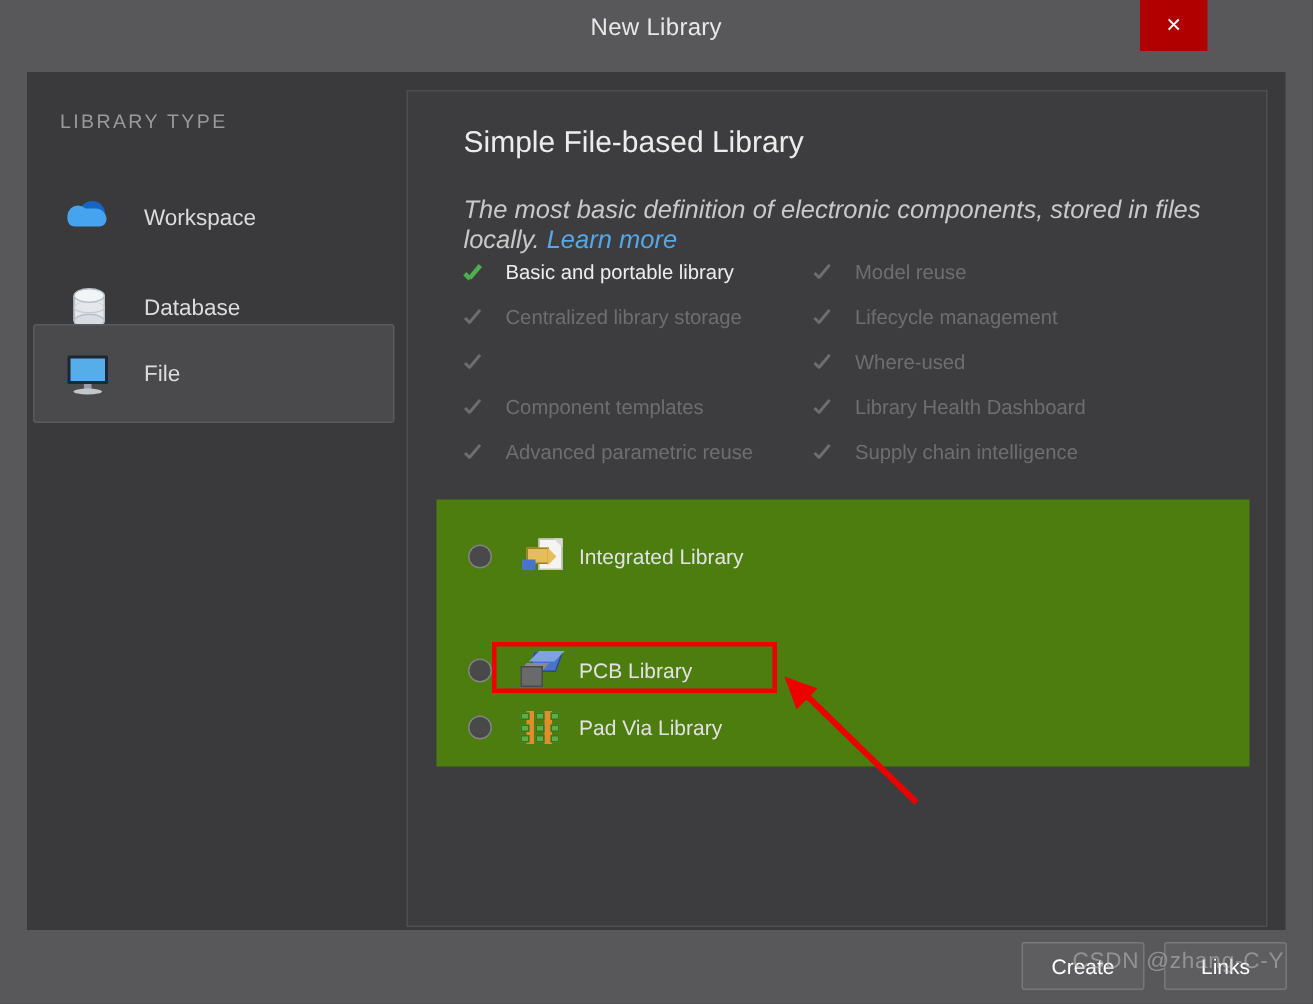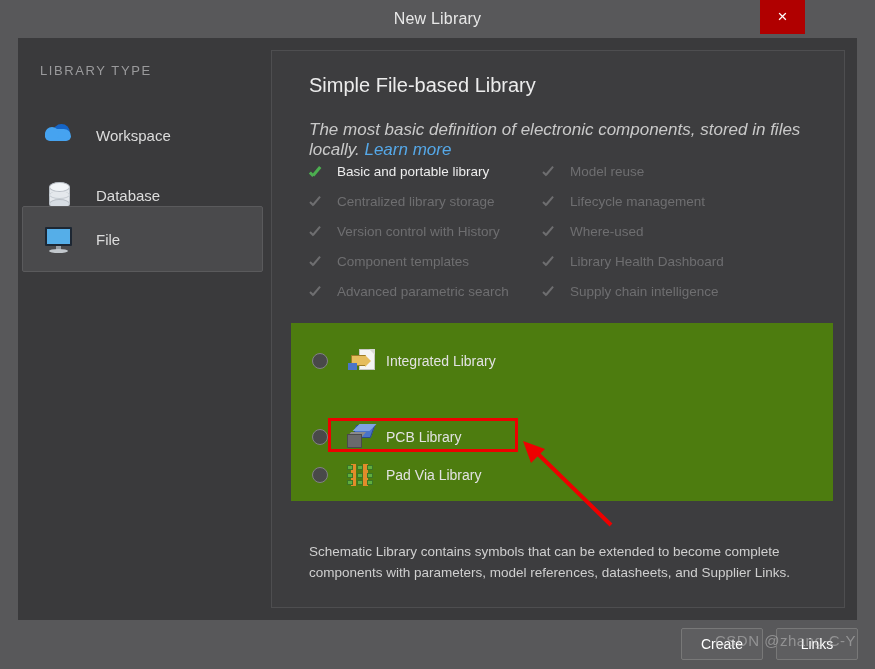--- a/index.html
+++ b/index.html
@@ -38,21 +38,21 @@
     color: #ffffff;
     font-size: 17px;
     line-height: 34px;
     text-align: center;
     cursor: pointer;
     font-family: "Liberation Sans", sans-serif;
   }
 
   
   .body-area {
-    position: absolute; left: 18px; top: 38px;
+    position: absolute; left: 18px; top: 48px;
     width: 839px; height: 582px;
     background: #3a3a3c;
     padding-left: 44px;
   }
 
   
   .sidebar {
     position: absolute; left: 0; top: 0;
     width: 253px; height: 582px;
     background: #3a3a3c;
@@ -489,29 +489,28 @@
           <div class="feat-row active">
             <span class="feat-check active"></span>
             <span class="feat-label">Basic and portable library</span>
           </div>
           <div class="feat-row">
             <span class="feat-check"></span>
             <span class="feat-label">Centralized library storage</span>
           </div>
           <div class="feat-row">
             <span class="feat-check"></span>
-            <span class="feat-label">Version control with History</span>
           </div>
           <div class="feat-row">
             <span class="feat-check"></span>
             <span class="feat-label">Component templates</span>
           </div>
           <div class="feat-row">
             <span class="feat-check"></span>
-            <span class="feat-label">Advanced parametric search</span>
+            <span class="feat-label">Advanced parametric reuse</span>
           </div>
         </div>
 
         <div class="feat-col right">
           <div class="feat-row">
             <span class="feat-check"></span>
             <span class="feat-label">Model reuse</span>
           </div>
           <div class="feat-row">
             <span class="feat-check"></span>
@@ -570,21 +569,20 @@
             <span class="pv-pad" style="left:11px;top:11px;"></span>
             <span class="pv-pad" style="left:11px;top:18px;"></span>
             <span class="pv-pad" style="left:21px;top:3px;"></span>
             <span class="pv-pad" style="left:21px;top:11px;"></span>
             <span class="pv-pad" style="left:21px;top:18px;"></span>
           </span>
           <span class="radio-label">Pad Via Library</span>
         </div>
       </div>
 
-      <div class="bottom-note">Schematic Library contains symbols that can be extended to become complete components with parameters, model references, datasheets, and Supplier Links.</div>
     </div>
 
     <div class="anno-box"></div>
     <svg class="anno-arrow" viewBox="0 0 110 100">
       <line x1="98" y1="92" x2="22" y2="18" stroke="#ee0000" stroke-width="4"></line>
       <polygon points="10,8 32,16 18,30" fill="#ee0000"></polygon>
     </svg>
 
   </div>
 

